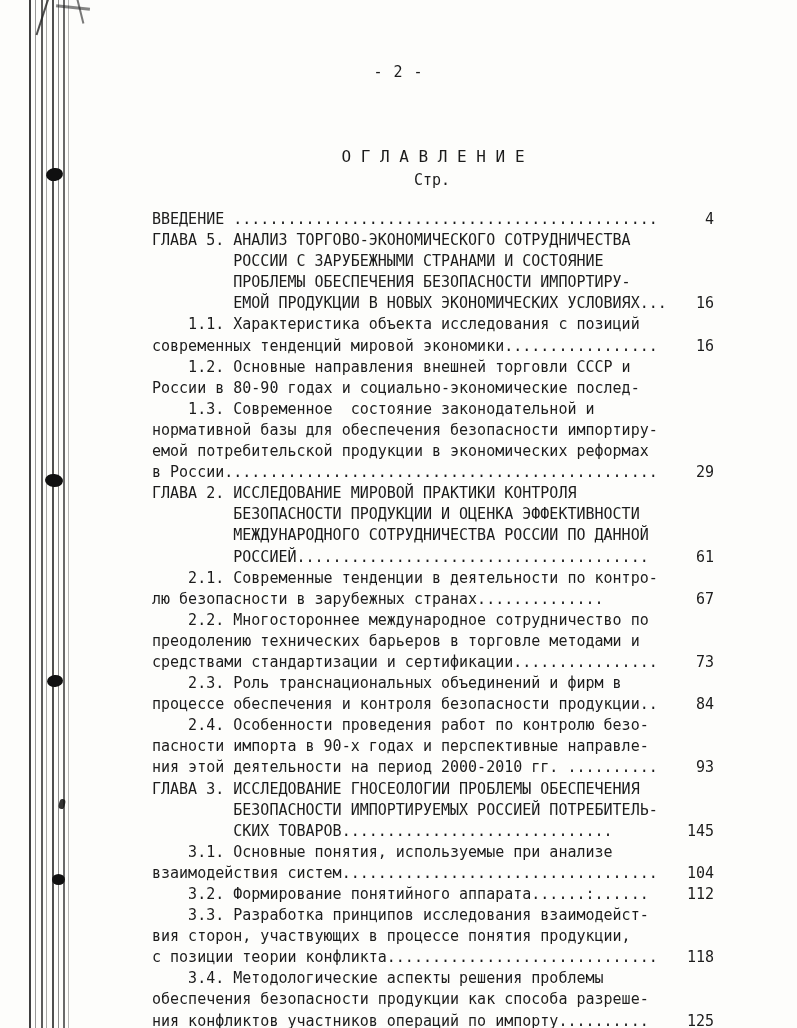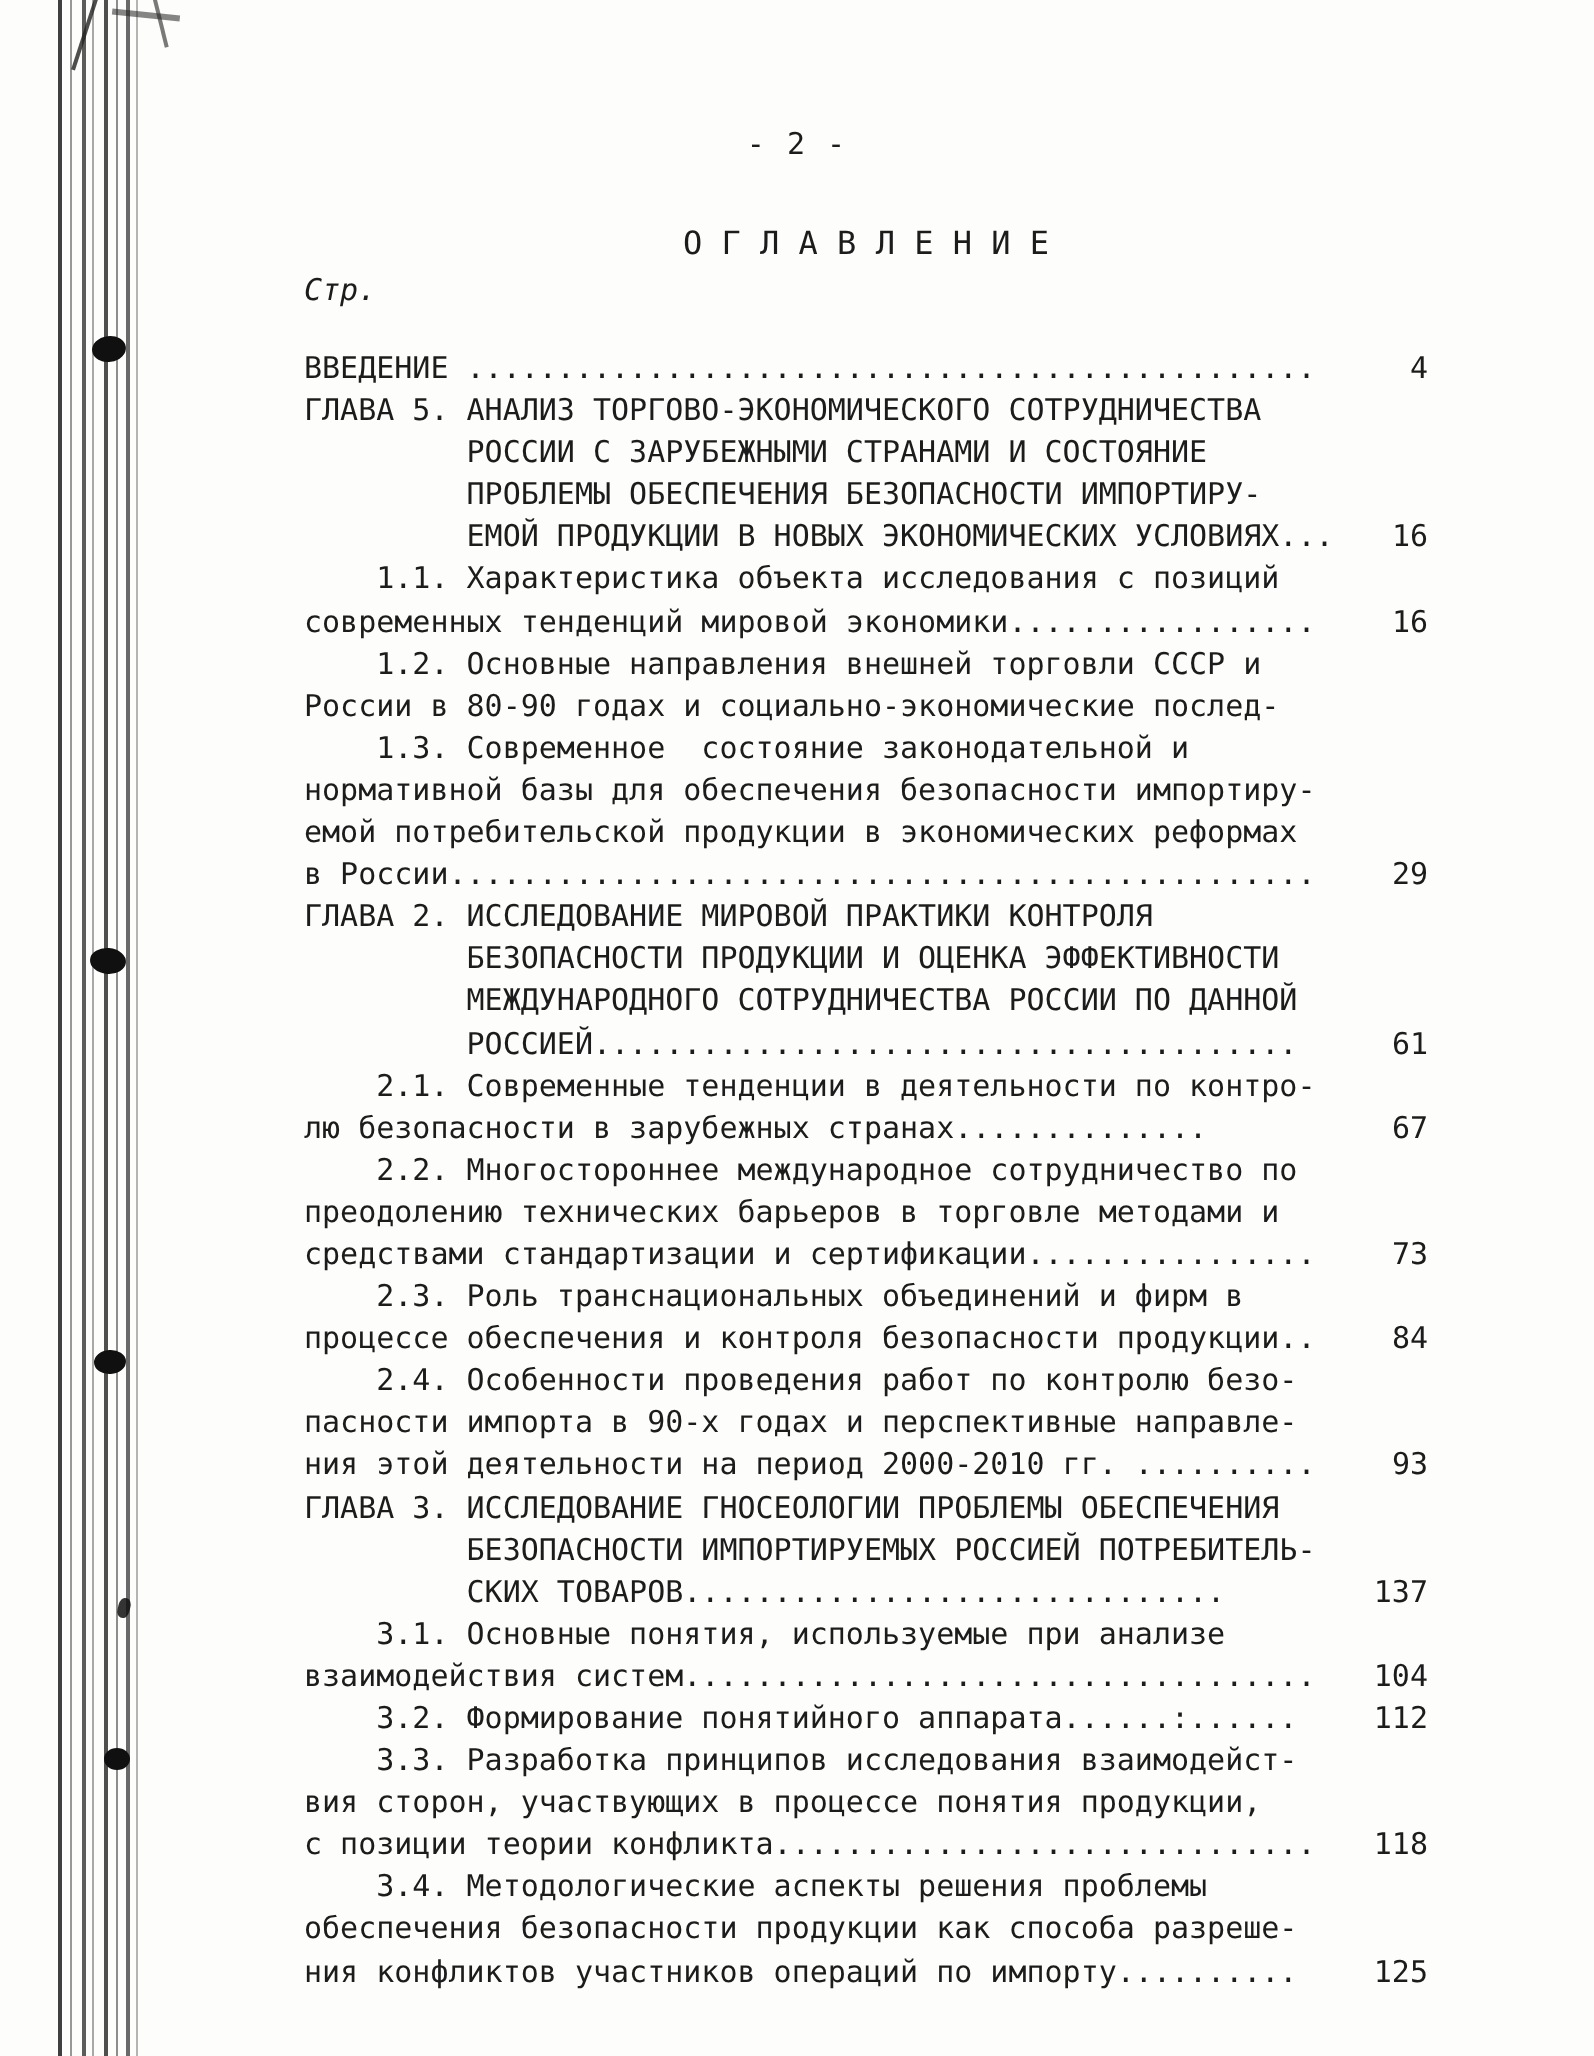--- a/index.html
+++ b/index.html
@@ -39,24 +39,24 @@
   .b5{left:59px;top:799px;width:6px;height:10px;border-radius:40%;transform:rotate(14deg);opacity:.85;}
 
   .page-number-top{
     position:absolute;top:63px;left:0;width:797px;
     text-align:center;font-size:15px;letter-spacing:1px;
   }
   .content{
     position:absolute;left:152px;top:110px;width:562px;
   }
   .toc-title{
-    text-align:center;font-size:16px;line-height:24px;white-space:pre;
+    text-align:center;font-size:16px;line-height:24px;white-space:pre;margin-top:35px;
   }
   .col-header{
-    text-align:left;font-size:15px;line-height:22px;padding-right:2px;font-style:italic;
+    text-align:center;font-size:15px;line-height:22px;padding-right:2px;
   }
   .toc-lines{margin-top:18px;}
   .toc-line{
     display:flex;align-items:baseline;
     font-size:15px;line-height:21.1px;
   }
   .lt{flex:1 1 auto;white-space:pre;overflow:hidden;}
   .lp{flex:0 0 40px;text-align:right;white-space:pre;}
 </style>
 </head>
@@ -201,21 +201,21 @@
         <div class="toc-line">
           <span class="lt">ГЛАВА 3. ИССЛЕДОВАНИЕ ГНОСЕОЛОГИИ ПРОБЛЕМЫ ОБЕСПЕЧЕНИЯ</span>
           <span class="lp"></span>
         </div>
         <div class="toc-line">
           <span class="lt">         БЕЗОПАСНОСТИ ИМПОРТИРУЕМЫХ РОССИЕЙ ПОТРЕБИТЕЛЬ-</span>
           <span class="lp"></span>
         </div>
         <div class="toc-line">
           <span class="lt">         СКИХ ТОВАРОВ..............................</span>
-          <span class="lp">137</span>
+          <span class="lp">145</span>
         </div>
         <div class="toc-line">
           <span class="lt">    3.1. Основные понятия, используемые при анализе</span>
           <span class="lp"></span>
         </div>
         <div class="toc-line">
           <span class="lt">взаимодействия систем...................................</span>
           <span class="lp">104</span>
         </div>
         <div class="toc-line">

